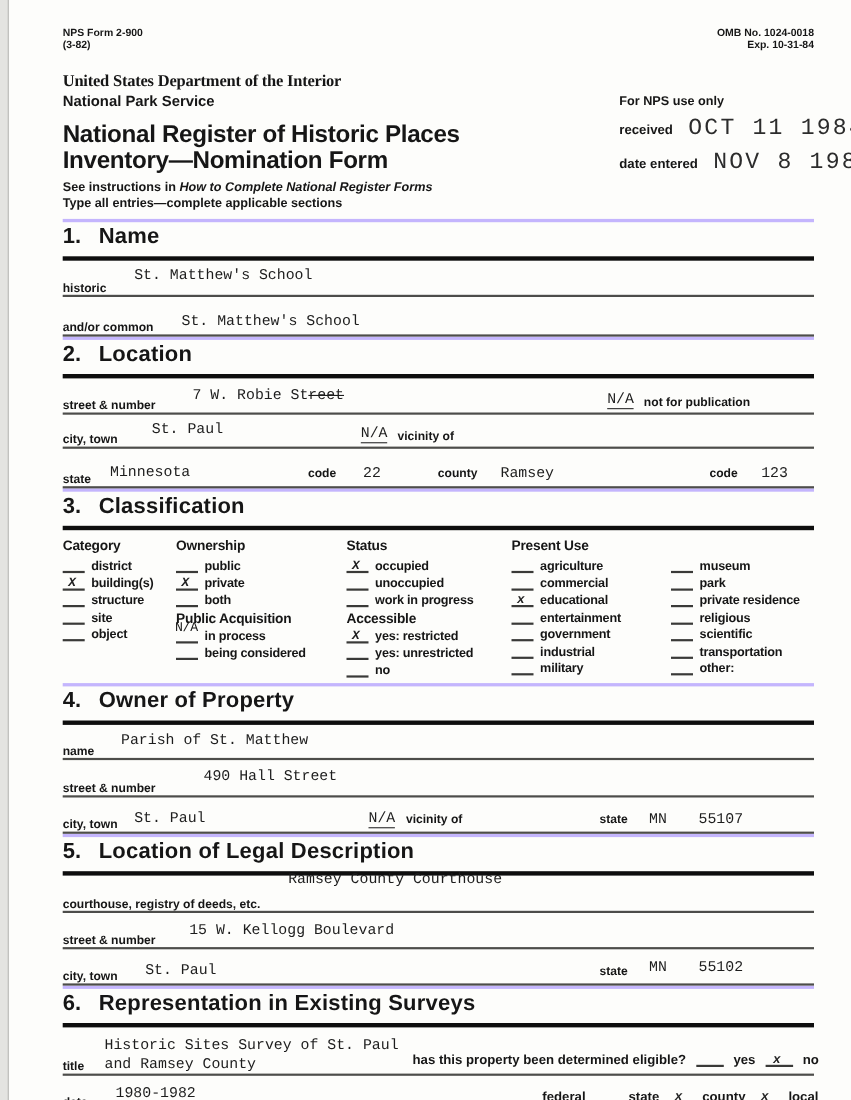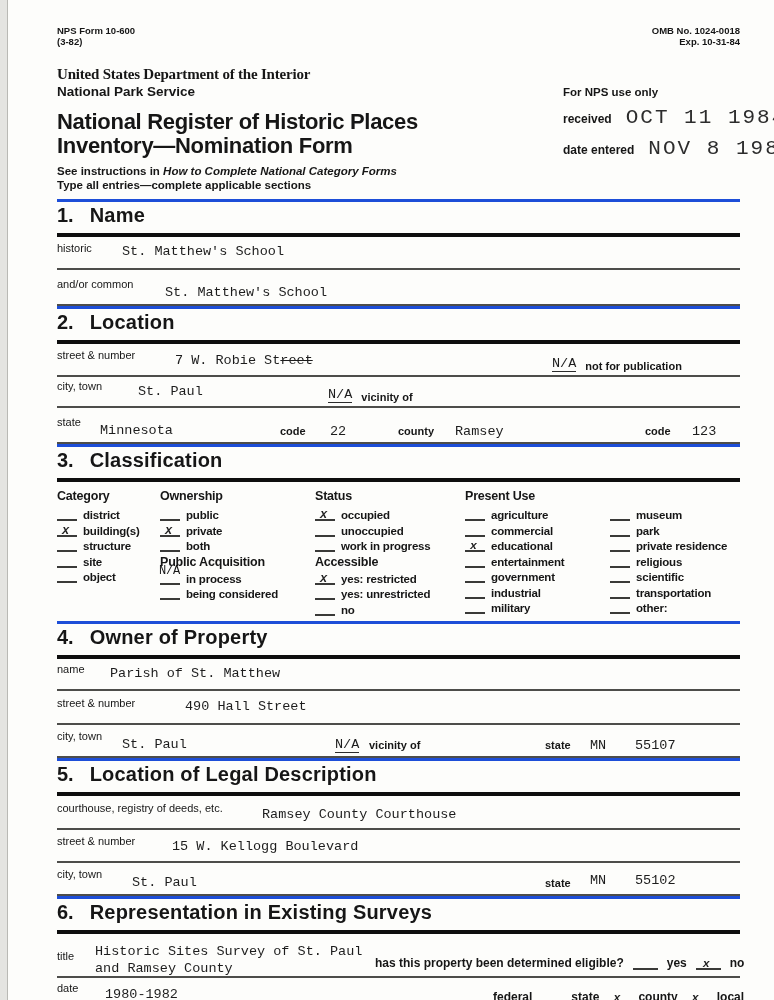--- a/index.html
+++ b/index.html
@@ -17,27 +17,27 @@
   .instr em{font-style:italic;}
   .instr.first{margin-top:7px;}
 
   .nps-box{position:absolute;left:563px;top:86px;width:205px;}
   .nps-head{font-size:11.5px;font-weight:bold;}
   .nps-row{display:flex;align-items:baseline;margin-top:8px;}
   .nps-lbl{font-size:12px;font-weight:bold;flex:none;}
   .stamp{font-family:"Liberation Mono",monospace;font-size:21px;color:#2c2c2c;letter-spacing:2px;margin-left:14px;white-space:nowrap;}
 
   
-  .sec{border-top:3px solid #1d4ed8;border-bottom:4px solid #0e0e0e;padding:2px 0 6px;}
+  .sec{border-top:3px solid #c4b5fd;border-bottom:4px solid #0e0e0e;padding:2px 0 6px;}
   .sec-num{font-size:20px;font-weight:bold;margin-right:16px;}
   .sec-title{font-size:20px;font-weight:bold;letter-spacing:0.2px;}
 
   
   .frow{position:relative;border-bottom:2px solid #4d4d4a;}
-  .flbl{position:absolute;left:0;bottom:14px;font-size:11px;font-weight:normal;white-space:nowrap;}
+  .flbl{position:absolute;left:0;bottom:0;font-size:11px;font-weight:bold;white-space:nowrap;}
   .fval{position:absolute;bottom:4px;font-family:"Liberation Mono",monospace;font-size:13.5px;color:#1d1d1d;white-space:nowrap;}
   .fabs{position:absolute;bottom:3px;white-space:nowrap;}
   .plbl{font-size:11px;font-weight:bold;}
   .mono{font-family:"Liberation Mono",monospace;font-size:13.5px;color:#1d1d1d;}
   .na{border-bottom:1.5px solid #2c2c2c;}
   .strike{text-decoration:line-through;}
 
   
   .class-grid{display:flex;padding:7px 0 3px;}
   .ckcol{flex:none;}
@@ -71,37 +71,37 @@
     </div>
     <div class="nps-row">
       <span class="nps-lbl">date entered</span>
       <span class="stamp">NOV 8 1984</span>
     </div>
   </div>
 
   <div class="content">
     <div class="top-meta">
       <div>
-        <div>NPS Form 10-600</div>
+        <div>NPS Form 2-900</div>
         <div>(3-82)</div>
       </div>
       <div style="text-align:right;">
         <div>OMB No. 1024-0018</div>
         <div>Exp. 10-31-84</div>
       </div>
     </div>
 
     <div class="dept">United States Department of the Interior</div>
     <div class="service">National Park Service</div>
     <div class="main-title">
       <div>National Register of Historic Places</div>
       <div>Inventory—Nomination Form</div>
     </div>
     <div class="instr first">
-      <span>See instructions in </span><em>How to Complete National Category Forms</em>
+      <span>See instructions in </span><em>How to Complete National Register Forms</em>
     </div>
     <div class="instr" style="margin-bottom:7px;">Type all entries—complete applicable sections</div>
 
     <div class="sec">
       <span class="sec-num">1.</span><span class="sec-title">Name</span>
     </div>
     <div class="frow" style="height:31px">
       <span class="flbl">historic</span>
       <span class="fval" style="left:65px;bottom:9px">St. Matthew's School</span>
     </div>
@@ -367,21 +367,21 @@
       <span class="fabs plbl" style="left:488px;bottom:5px">state</span>
       <span class="fabs mono" style="left:533px">MN</span>
       <span class="fabs mono" style="left:578px">55107</span>
     </div>
 
     <div class="sec">
       <span class="sec-num">5.</span><span class="sec-title">Location of Legal Description</span>
     </div>
     <div class="frow" style="height:32px">
       <span class="flbl">courthouse, registry of deeds, etc.</span>
-      <span class="fval" style="left:205px;bottom:6px">Ramsey County Courthouse</span>
+      <span class="fval" style="left:205px;bottom:20px">Ramsey County Courthouse</span>
     </div>
     <div class="frow" style="height:31px">
       <span class="flbl">street &amp; number</span>
       <span class="fval" style="left:115px;bottom:7px">15 W. Kellogg Boulevard</span>
     </div>
     <div class="frow" style="height:31px">
       <span class="flbl">city, town</span>
       <span class="fval" style="left:75px">St. Paul</span>
       <span class="fabs plbl" style="left:488px;bottom:5px">state</span>
       <span class="fabs mono" style="left:533px;bottom:6px">MN</span>

